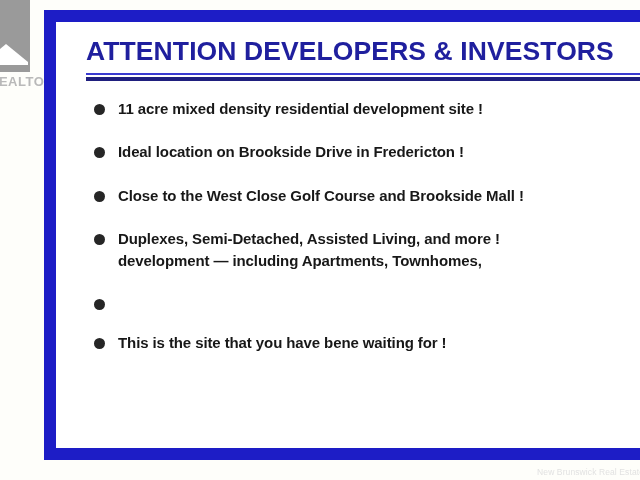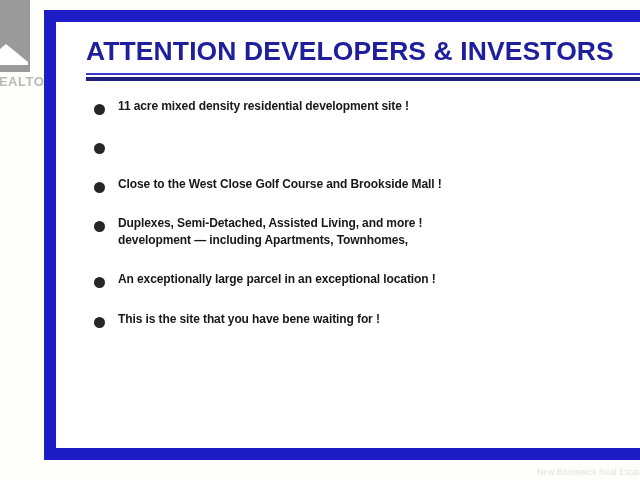--- a/index.html
+++ b/index.html
@@ -109,21 +109,21 @@
   }
   .bullet-dot {
     flex: none;
     width: 11px;
     height: 11px;
     border-radius: 50%;
     background: #262626;
     margin: 6px 13px 0 0;
   }
   .bullet-text {
-    font-size: 12px;
+    font-size: 15px;
     font-weight: 700;
     color: #181818;
     line-height: 1.43;
     letter-spacing: -.1px;
   }
   .bullet-text .line {
     display: block;
   }
 
   
@@ -163,42 +163,42 @@
 
       <li class="bullet-item">
         <span class="bullet-dot"></span>
         <span class="bullet-text">
           <span class="line">11 acre mixed density residential development site !</span>
         </span>
       </li>
 
       <li class="bullet-item">
         <span class="bullet-dot"></span>
+        <span class="bullet-text">
+          <span class="line">Ideal location on Brookside Drive in Fredericton !</span>
+        </span>
       </li>
 
       <li class="bullet-item">
         <span class="bullet-dot"></span>
         <span class="bullet-text">
           <span class="line">Close to the West Close Golf Course and Brookside Mall !</span>
         </span>
       </li>
 
       <li class="bullet-item">
         <span class="bullet-dot"></span>
         <span class="bullet-text">
           <span class="line">Duplexes, Semi-Detached, Assisted Living, and more !</span>
           <span class="line">development — including Apartments, Townhomes,</span>
         </span>
       </li>
 
       <li class="bullet-item">
         <span class="bullet-dot"></span>
-        <span class="bullet-text">
-          <span class="line">An exceptionally large parcel in an exceptional location !</span>
-        </span>
       </li>
 
       <li class="bullet-item">
         <span class="bullet-dot"></span>
         <span class="bullet-text">
           <span class="line">This is the site that you have bene waiting for !</span>
         </span>
       </li>
 
     </ul>

